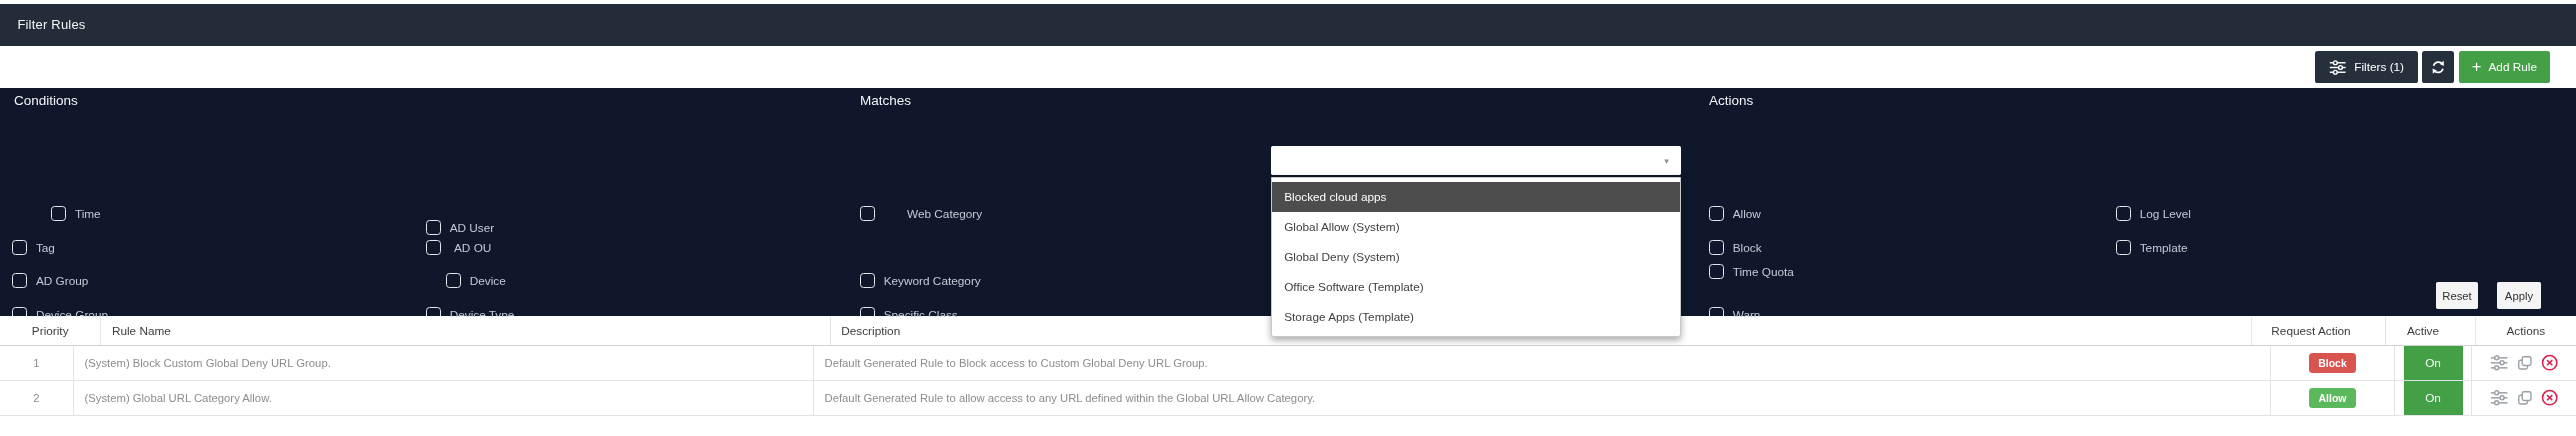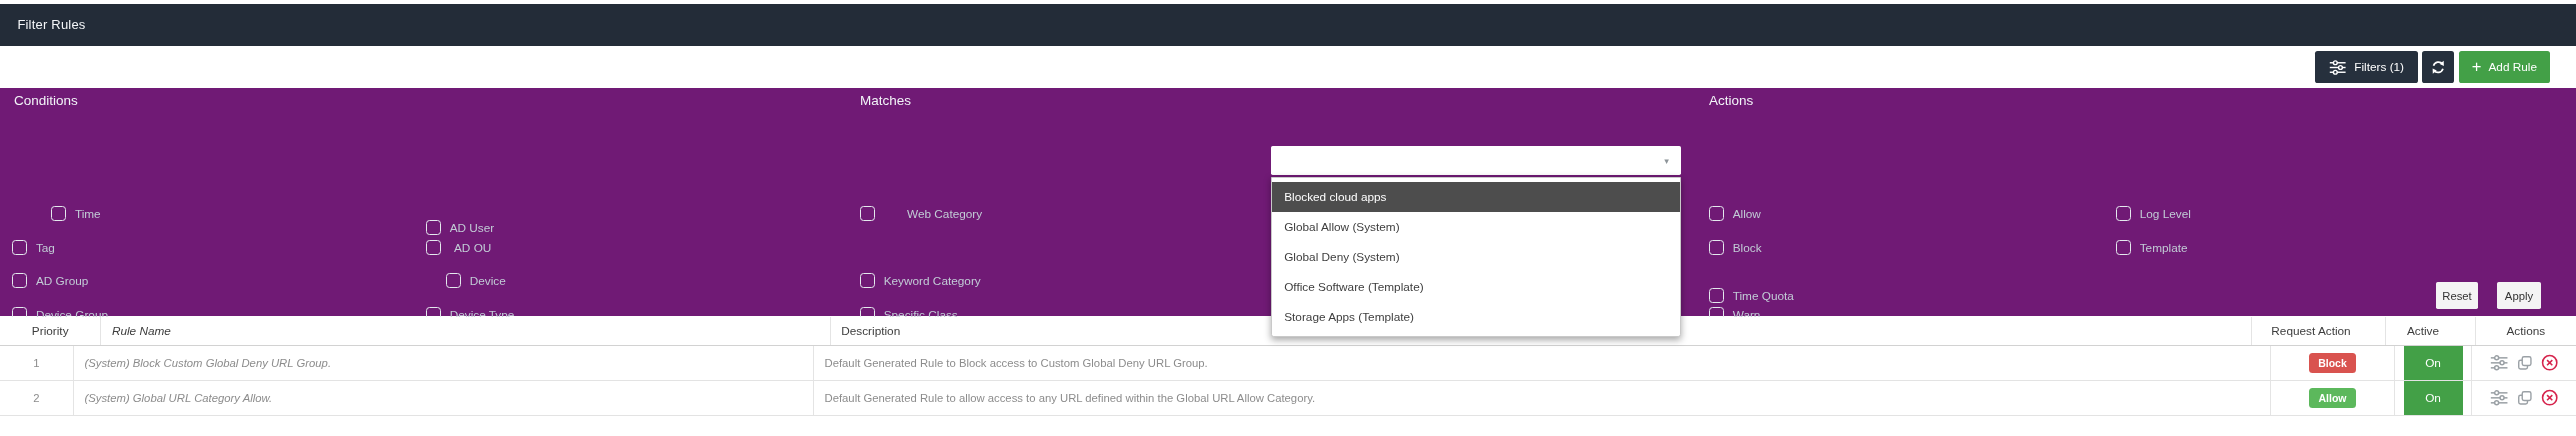--- a/index.html
+++ b/index.html
@@ -35,21 +35,21 @@
     font-size:11.8px; font-family:inherit; cursor:pointer;
   }
   .btn-green .plus { font-size:16.5px; font-weight:400; line-height:1; margin-top:-1.7px; }
 
   .icon-sliders line { stroke:currentColor; stroke-width:1.8; }
   .icon-sliders circle { fill:var(--knob-bg,#fff); stroke:currentColor; stroke-width:1.8; }
 
   
   .panel {
     position:absolute; top:88px; left:0; width:2576px; height:228px;
-    background:#701a75;
+    background:#0f172a;
   }
   .sect-heading {
     position:absolute; top:5.2px; color:#f2f5f8; font-size:13.5px;
   }
   .chk {
     position:absolute; display:flex; align-items:center; gap:8.7px;
     height:15.7px; cursor:pointer;
   }
   .chk .box {
     width:15px; height:15px; border:1.7px solid #e4e9ee; border-radius:3.5px;
@@ -94,21 +94,21 @@
   .rules-table { position:absolute; top:317px; left:0; width:2576px; background:#fff; }
   .t-header { display:flex; height:29px; border-bottom:0.9px solid #d2d2d2; }
   .t-header > div {
     display:flex; align-items:center; font-size:11.8px; color:#3d3d3d;margin-left:15px;
   }
   .t-row { display:flex; height:35px; border-bottom:0.9px solid #e3e3e3; }
   .t-row > div { display:flex; align-items:center; font-size:11.3px; color:#8c8c8c; }
   .t-header > div + div, .t-row > div + div { border-left:0.9px solid #e4e4e4; }
 
   .c-priority { width:73px; justify-content:center; }
-  .c-name { width:740px; padding-left:10.5px;font-style:italic; }
+  .c-name { width:740px; padding-left:10.5px; }
   .c-desc { width:1457px; padding-left:10.5px; }
   .c-req { width:124px; justify-content:center; }
   .c-active { width:77px; justify-content:center; padding:0; }
   .c-actions { width:105px; justify-content:center; gap:8.7px; }
 
   .badge {
     color:#fff; font-size:10.5px; font-weight:bold; border-radius:3.5px;
     padding:3.5px 9.6px; line-height:1.2;
   }
   .badge-block { background:#d9534f; }
@@ -239,21 +239,21 @@
     </div>
 
     <div class="chk" style="left:1709px;top:118px;">
         <span class="box"></span>
         <span class="lbl">Allow</span>
       </div>
     <div class="chk" style="left:1709px;top:152px;">
         <span class="box"></span>
         <span class="lbl">Block</span>
       </div>
-    <div class="chk" style="left:1709px;top:200px;justify-content:flex-end;">
+    <div class="chk" style="left:1709px;top:176px;justify-content:flex-end;">
         <span class="box"></span>
         <span class="lbl">Time Quota</span>
       </div>
     <div class="chk" style="left:1709px;top:219px;">
         <span class="box"></span>
         <span class="lbl">Warn</span>
       </div>
     <div class="chk" style="left:1709px;top:253px;">
         <span class="box"></span>
         <span class="lbl">Redirect</span>

